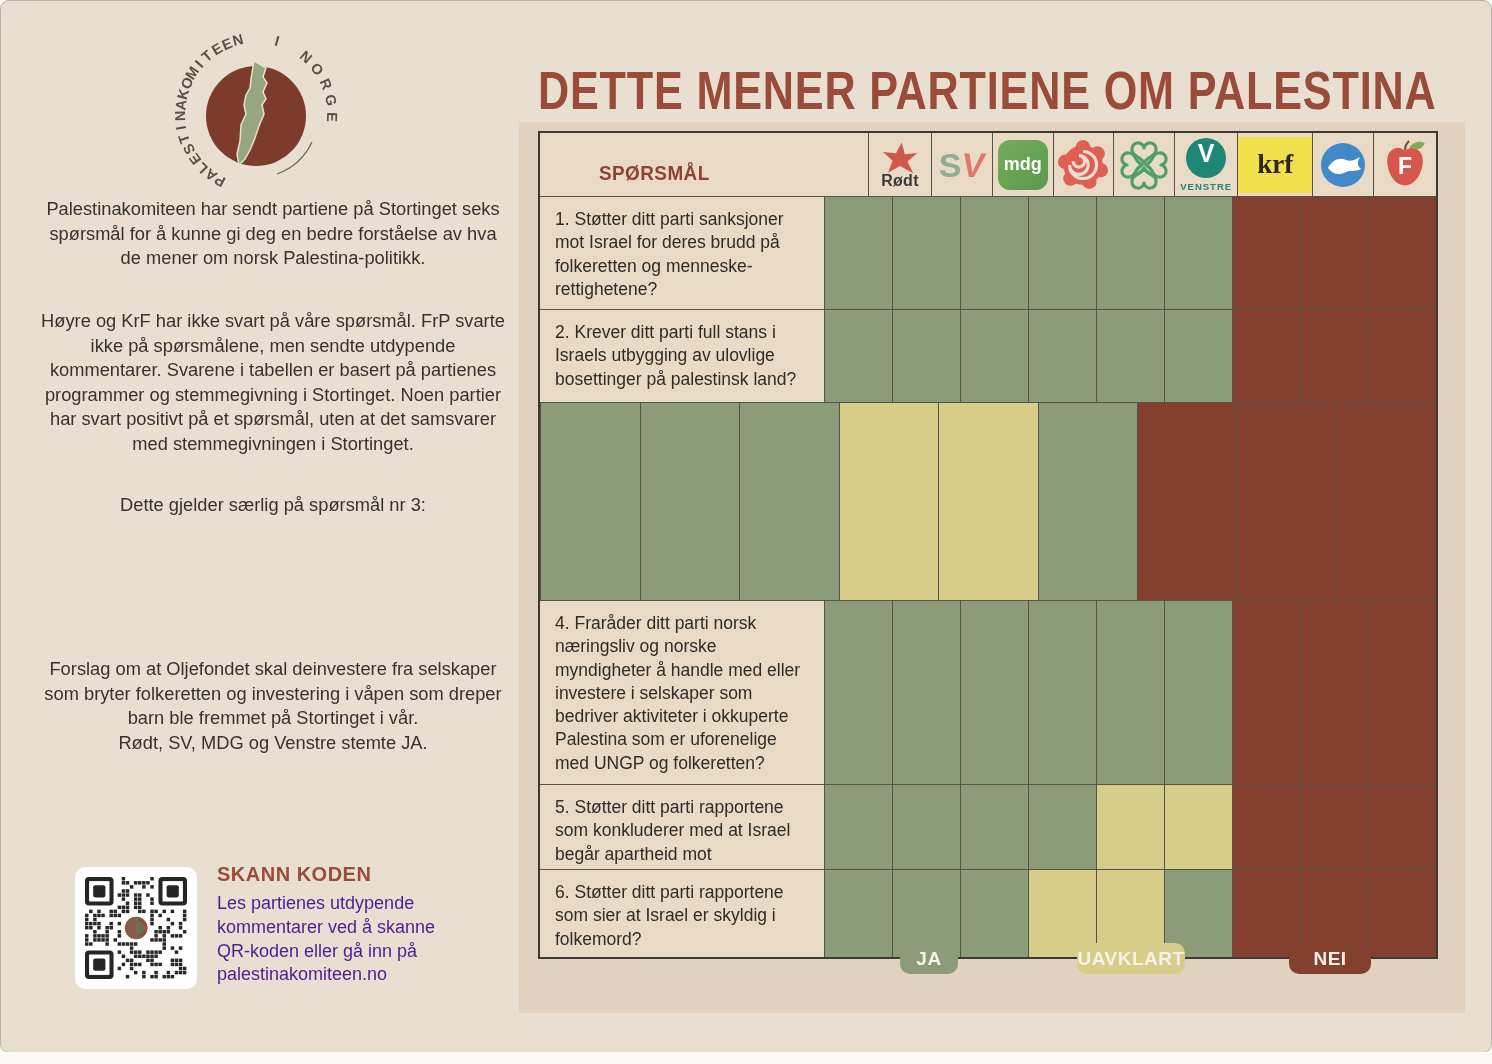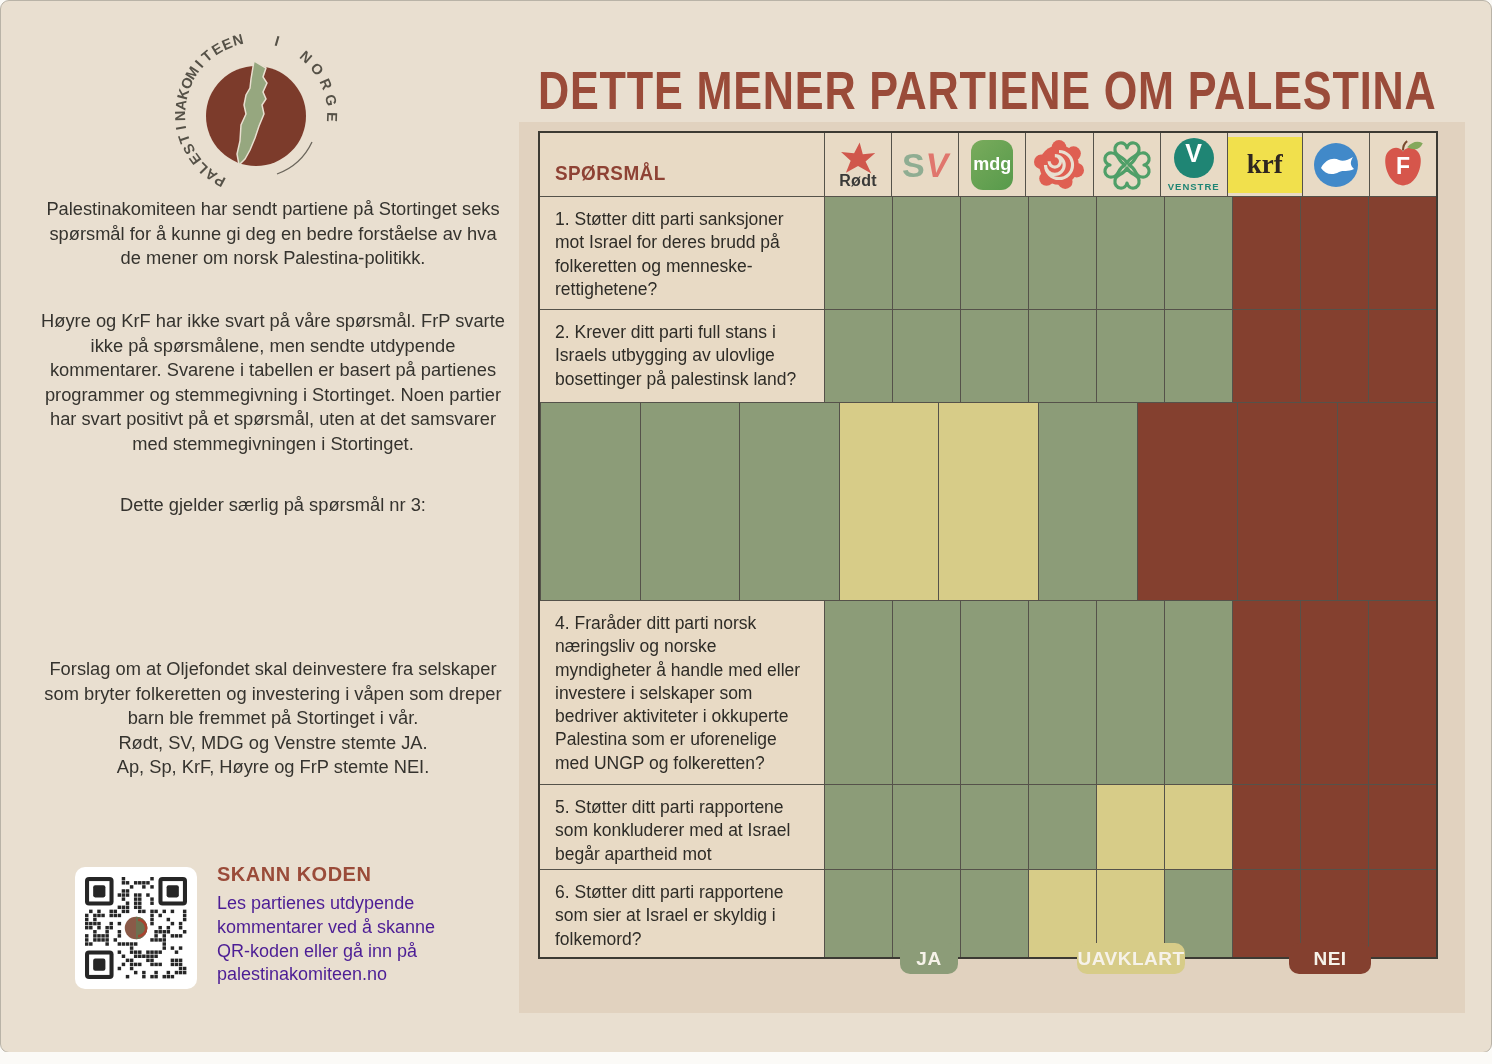--- a/index.html
+++ b/index.html
@@ -30,21 +30,21 @@
   .page-title{position:absolute;left:537px;top:58px;margin:0;white-space:nowrap;
       font-size:54px;font-weight:bold;color:#9a4b39;letter-spacing:1px;
       transform:scaleX(0.80);transform-origin:left top;}
   .panel{position:absolute;left:518px;top:121px;width:946px;height:891px;background:#e1d2bf;}
   .ptable{position:absolute;left:19px;top:9px;width:900px;border:2px solid #3c3a33;
           box-sizing:border-box;background:#e8dac5;}
   .trow{display:flex;border-top:1px solid #55524a;}
   .trow:first-child{border-top:none;}
   .qcell{width:284px;box-sizing:border-box;padding:11px 14px 0 15px;
          font-size:17.5px;line-height:1.33;color:#2e2c27;background:#e8dac5;}
-  .hrow{height:63px;}
+  .hrow{height:63px;padding-left:44px;}
   .hrow .qcell{display:flex;align-items:flex-end;padding-bottom:9px;}
   .sporsmal{font-weight:bold;font-size:21px;color:#8e4234;letter-spacing:.5px;
             transform:scaleX(0.9);transform-origin:left bottom;}
   .cells{flex:1;display:flex;}
   .hcell,.acell{flex:1;border-left:1px solid #55524a;box-sizing:border-box;}
   .hcell{display:flex;align-items:center;justify-content:center;background:#e8dac5;}
   .r1{height:112px;}.r2{height:92px;}.r3{height:197px;}.r4{height:183px;}.r5{height:84px;}.r6{height:87px;}
   .ja{background:var(--ja,#8c9c78);}
   .uavklart{background:var(--uavklart,#d7cc88);}
   .nei{background:var(--nei,#84402f);}
@@ -55,21 +55,21 @@
   #pill-uavklart{left:1076px;width:108px;}
   #pill-nei{left:1288px;width:82px;}
 
   
   .plogo{position:relative;width:62px;height:56px;display:flex;flex-direction:column;
          align-items:center;justify-content:center;}
   .rodt-txt{font-weight:bold;font-size:16px;color:#3a3a38;margin-top:-6px;letter-spacing:.3px;}
   .sv-wrap{font-weight:bold;font-size:34px;line-height:1;}
   .sv-s{color:#8fad92;}
   .sv-v{color:#e0766d;display:inline-block;transform:skewX(-10deg);margin-left:1px;}
-  .mdg-box{width:42px;height:50px;border-radius:12px;display:flex;align-items:center;justify-content:center;
+  .mdg-box{width:50px;height:50px;border-radius:12px;display:flex;align-items:center;justify-content:center;
            background:linear-gradient(135deg,#79ab5c,#579a4b);color:#fff;font-weight:bold;font-size:18px;}
   .venstre-letter{position:absolute;top:2px;left:50%;transform:translateX(-50%);
            color:#fff;font-weight:bold;font-size:25px;}
   .venstre-cap{margin-top:2px;font-weight:bold;font-size:9.5px;letter-spacing:1px;color:#1f8574;}
   .krf-box{width:74px;height:56px;background:#f1e04c;display:flex;align-items:center;justify-content:center;
            font-family:"Liberation Serif","DejaVu Serif",serif;font-weight:bold;font-size:27px;color:#2e2620;}
   .frp-f{position:absolute;left:50%;top:53%;transform:translate(-50%,-50%);
          color:#fff;font-weight:bold;font-size:23px;}
 </style>
 </head>
@@ -114,21 +114,20 @@
   </div>
 
   <p class="para" id="p1">Palestinakomiteen har sendt partiene på Stortinget seks spørsmål for å kunne gi deg en bedre forståelse av hva de mener om norsk Palestina-politikk.</p>
   <p class="para" id="p2">Høyre og KrF har ikke svart på våre spørsmål. FrP svarte ikke på spørsmålene, men sendte utdypende kommentarer. Svarene i tabellen er basert på partienes programmer og stemmegivning i Stortinget. Noen partier har svart positivt på et spørsmål, uten at det samsvarer med stemmegivningen i Stortinget.</p>
   <div class="para" id="p3">
     <span>Dette gjelder særlig på spørsmål nr 3:</span><br>
   </div>
   <div class="para" id="p4">
     <span>Forslag om at Oljefondet skal deinvestere fra selskaper som bryter folkeretten og investering i våpen som dreper barn ble fremmet på Stortinget i vår.</span><br>
     <span>Rødt, SV, MDG og Venstre stemte JA.</span><br>
-    <span>Ap, Sp, KrF, Høyre og FrP stemte NEI.</span>
   </div>
 
   <div class="qr-block">
     <div class="qr" id="qrBox">
         <svg width="102" height="102" viewBox="0 0 100 100">
           <rect x="36" y="0" width="3.4" height="3.4" fill="#262626"></rect>
           <rect x="64" y="0" width="3.4" height="3.4" fill="#262626"></rect>
           <rect x="36" y="4" width="3.4" height="3.4" fill="#262626"></rect>
           <rect x="40" y="4" width="3.4" height="3.4" fill="#262626"></rect>
           <rect x="48" y="4" width="3.4" height="3.4" fill="#262626"></rect>

